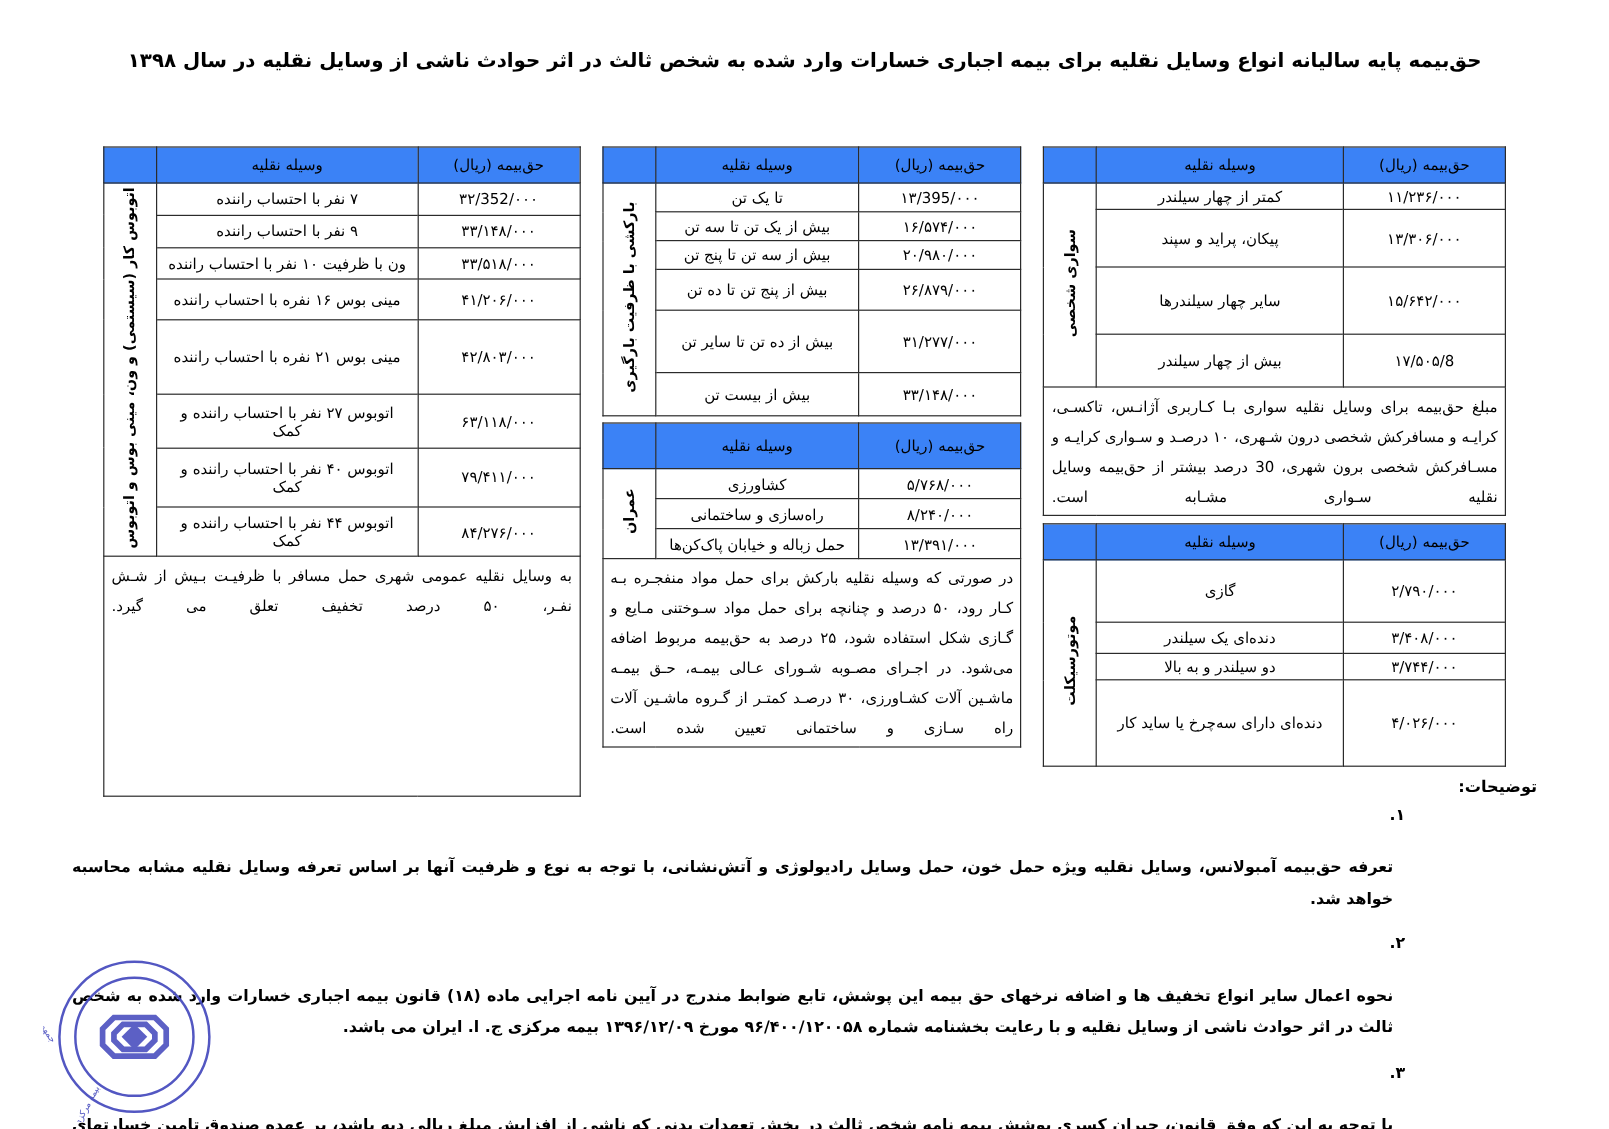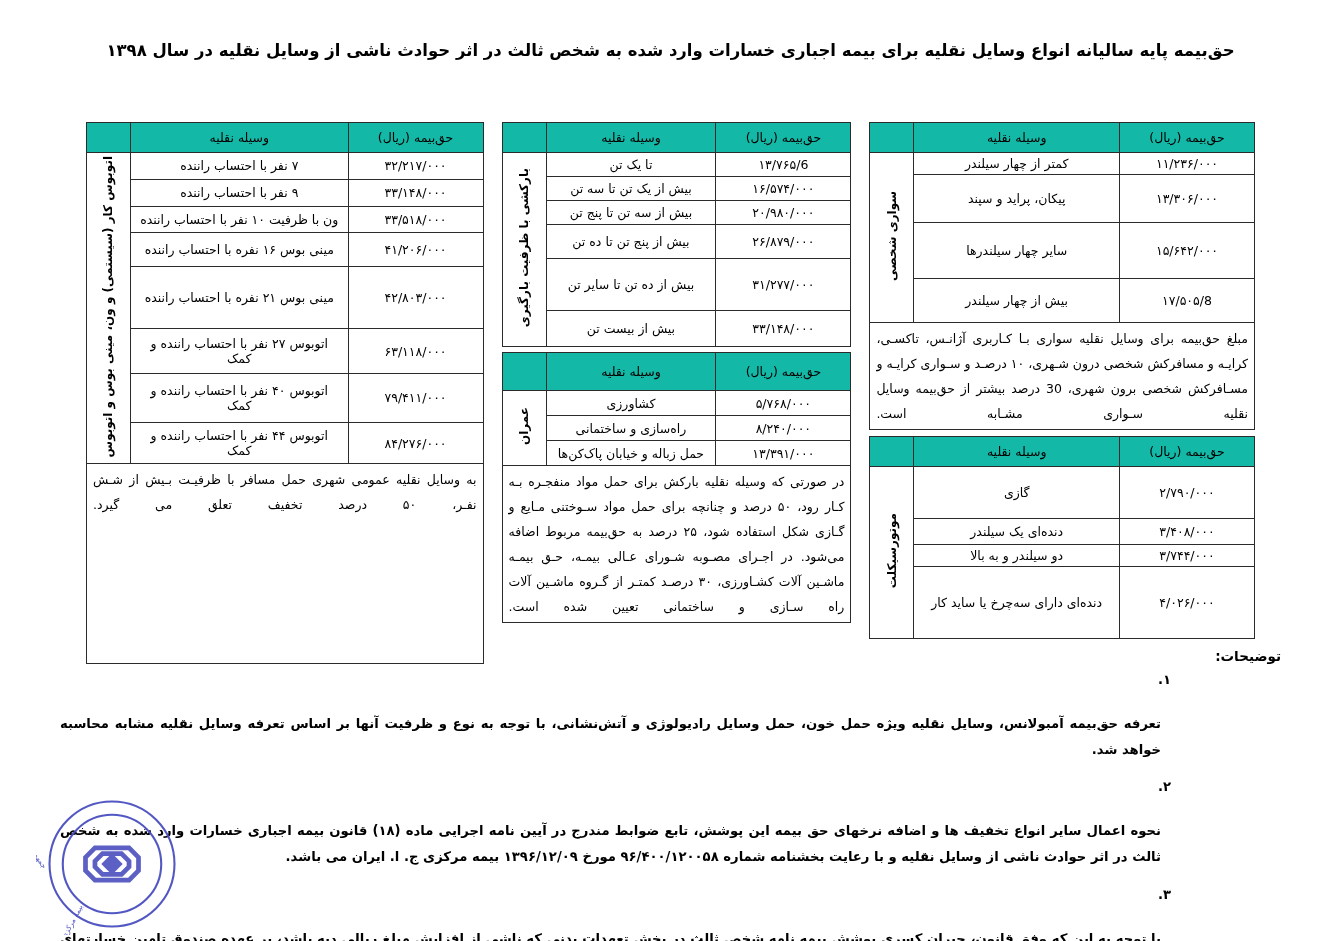--- a/index.html
+++ b/index.html
@@ -61,21 +61,21 @@
     width: 100%;
     table-layout: fixed;
   }
   table.tbl td, table.tbl th {
     border: 1px solid #2b2b2b;
     font-size: 12.5px;
     padding: 3px 6px;
     vertical-align: middle;
   }
   thead th {
-    background: #14b8a6;
+    background: #3b82f6;
     font-weight: normal;
     font-size: 12.5px;
     text-align: center;
     height: 30px;
   }
   td.name {
     text-align: center;
     font-size: 12.5px;
   }
   td.price {
@@ -261,21 +261,21 @@
         </colgroup>
       <thead>
         <tr>
           <th>حق‌بیمه (ریال)</th>
           <th>وسیله نقلیه</th>
           <th></th>
         </tr>
       </thead>
       <tbody>
         <tr style="height:24px;">
-          <td class="price">۱۳/۷۶۵/6</td>
+          <td class="price">۱۳/395/۰۰۰</td>
           <td class="name">تا یک تن</td>
           <td class="catcell" rowspan="6">
             <span class="vert">بارکشی با ظرفیت بارگیری</span>
           </td>
         </tr>
         <tr style="height:24px;">
           <td class="price">۱۶/۵۷۴/۰۰۰</td>
           <td class="name">بیش از یک تن تا سه تن</td>
         </tr>
         <tr style="height:24px;">
@@ -344,21 +344,21 @@
         </colgroup>
       <thead>
         <tr>
           <th>حق‌بیمه (ریال)</th>
           <th>وسیله نقلیه</th>
           <th></th>
         </tr>
       </thead>
       <tbody>
         <tr style="height:24px;">
-          <td class="price">۳۲/۲۱۷/۰۰۰</td>
+          <td class="price">۳۲/352/۰۰۰</td>
           <td class="name">۷ نفر با احتساب راننده</td>
           <td class="catcell" rowspan="8">
             <span class="vert">اتوبوس کار (سیستمی) و ون، مینی بوس و اتوبوس</span>
           </td>
         </tr>
         <tr style="height:24px;">
           <td class="price">۳۳/۱۴۸/۰۰۰</td>
           <td class="name">۹ نفر با احتساب راننده</td>
         </tr>
         <tr style="height:24px;">

